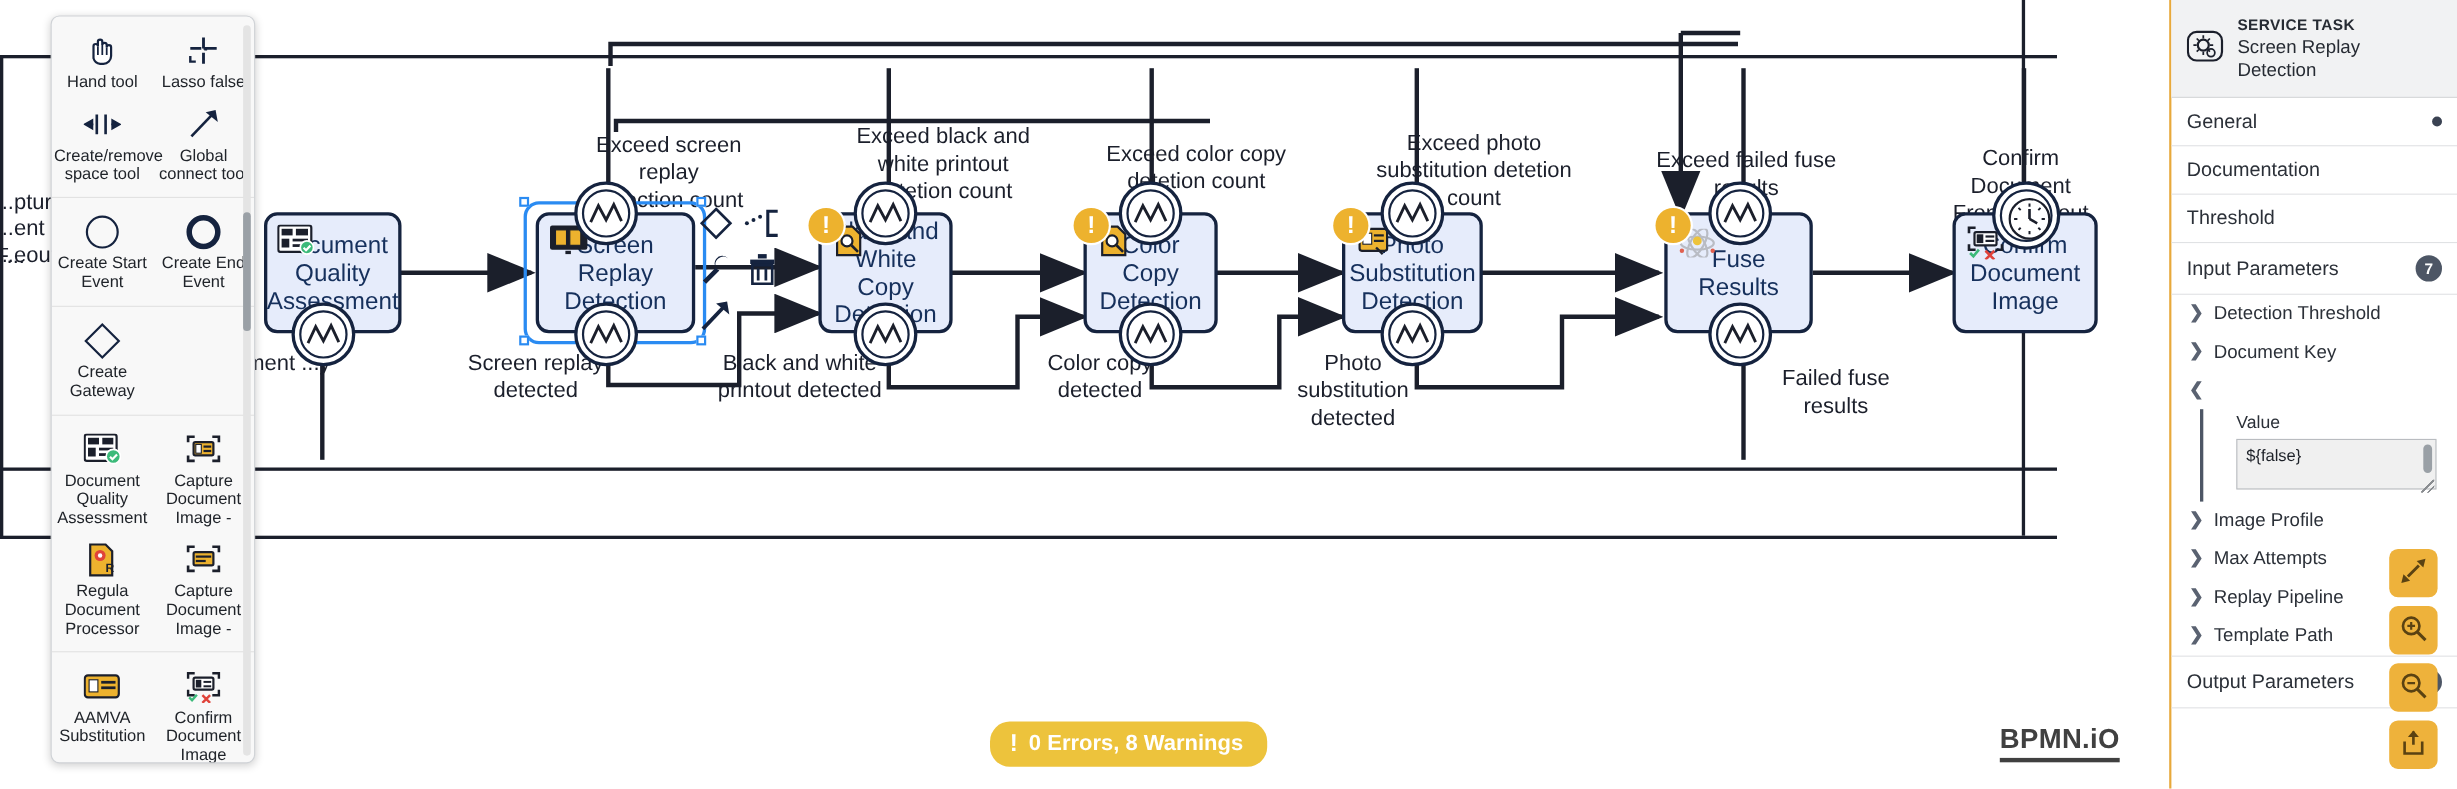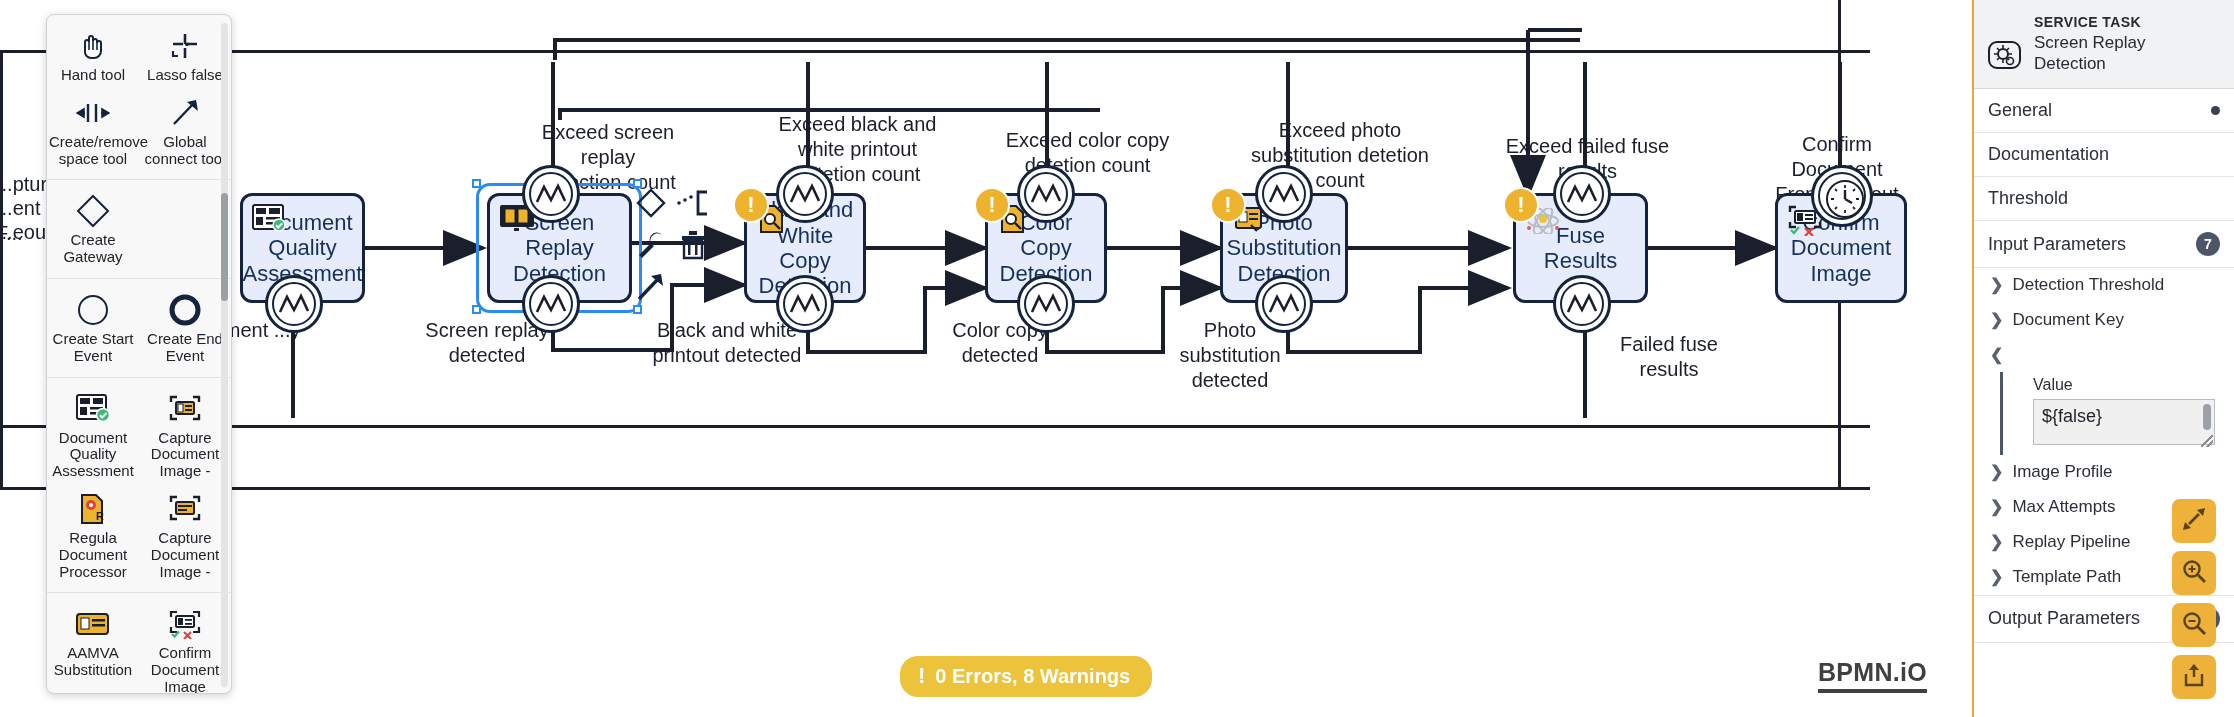--- a/index.html
+++ b/index.html
@@ -180,21 +180,21 @@
 
   
   #rpanel {
     position: absolute; right: 0; top: 0;
     width: 262px; height: 717px;
     background: #ffffff;
     border-left: 2px solid #e8a93b;
     z-index: 20;
   }
   #rp-header {
-    display: flex; align-items: flex-end; gap: 12px;
+    display: flex; align-items: center; gap: 12px;
     padding: 14px 12px 14px 14px;
     background: #f1f2f3;
     border-bottom: 1px solid #d5d7d9;
   }
   #rp-header .ttl-wrap { line-height: 1.25; }
   #rp-kind { font-size: 14px; font-weight: bold; color: #262b33; letter-spacing: .4px; }
   #rp-name { font-size: 17px; color: #262b33; }
 
   .rp-section {
     display: flex; align-items: center; justify-content: space-between;
@@ -218,21 +218,21 @@
     cursor: pointer;
   }
   .chev { color: #5a6271; font-weight: bold; font-size: 16px; line-height: 1.3; flex: 0 0 auto; }
   .rp-sub { padding: 2px 14px 6px 30px; border-left: 3px solid #4d5665; margin-left: 26px; }
   .rp-sub-lbl { font-size: 16px; color: #2b3038; padding: 2px 0 5px; }
   .rp-textarea {
     position: relative;
     background: #f0f0f0;
     border: 1px solid #b9bcc0;
     height: 46px; width: 182px;
-    font-size: 18px; color: #1d2128;
+    font-size: 15px; color: #1d2128;
     padding: 6px 8px;
     overflow: hidden;
     resize: none;
     font-family: "Liberation Sans", sans-serif;
   }
   .ta-wrap { position: relative; width: 182px; }
   .ta-scroll {
     position: absolute; right: 4px; top: 5px;
     width: 8px; height: 26px; background: #9aa0a6; border-radius: 4px;
   }
@@ -591,48 +591,48 @@
             </span>
             <span class="pal-lbl">Global connect tool</span>
           </div>
         </div>
       </div>
 
       <div class="pal-group">
         <div class="pal-row">
           <div class="pal-item">
             <span class="pal-ico">
+              <svg width="32" height="32" viewBox="0 0 32 32">
+                  <circle cx="16" cy="16" r="14" fill="none" stroke="#15233f" stroke-width="2"></circle>
+                </svg>
+            </span>
+            <span class="pal-lbl">Create Start Event</span>
+          </div>
+          <div class="pal-item">
+            <span class="pal-ico">
+              <svg width="32" height="32" viewBox="0 0 32 32">
+                  <circle cx="16" cy="16" r="13" fill="none" stroke="#15233f" stroke-width="5"></circle>
+                </svg>
+            </span>
+            <span class="pal-lbl">Create End Event</span>
+          </div>
+        </div>
+      </div>
+
+      <div class="pal-group">
+        <div class="pal-row">
+          <div class="pal-item">
+            <span class="pal-ico">
               <svg width="34" height="34" viewBox="0 0 34 34">
                   <path d="M17,2 L32,17 L17,32 L2,17 z" fill="none" stroke="#15233f" stroke-width="2"></path>
                 </svg>
             </span>
             <span class="pal-lbl">Create Gateway</span>
           </div>
           <div class="pal-item"></div>
-        </div>
-      </div>
-
-      <div class="pal-group">
-        <div class="pal-row">
-          <div class="pal-item">
-            <span class="pal-ico">
-              <svg width="32" height="32" viewBox="0 0 32 32">
-                  <circle cx="16" cy="16" r="14" fill="none" stroke="#15233f" stroke-width="2"></circle>
-                </svg>
-            </span>
-            <span class="pal-lbl">Create Start Event</span>
-          </div>
-          <div class="pal-item">
-            <span class="pal-ico">
-              <svg width="32" height="32" viewBox="0 0 32 32">
-                  <circle cx="16" cy="16" r="13" fill="none" stroke="#15233f" stroke-width="5"></circle>
-                </svg>
-            </span>
-            <span class="pal-lbl">Create End Event</span>
-          </div>
         </div>
       </div>
 
       <div class="pal-group">
         <div class="pal-row">
           <div class="pal-item">
             <span class="pal-ico">
               <svg width="34" height="30" viewBox="0 0 34 30">
                 <rect x="1" y="1" width="29" height="24" rx="2" fill="#fff" stroke="#1b1f2b" stroke-width="2"></rect>
                 <rect x="4" y="4" width="10" height="6" fill="#1b1f2b"></rect>

